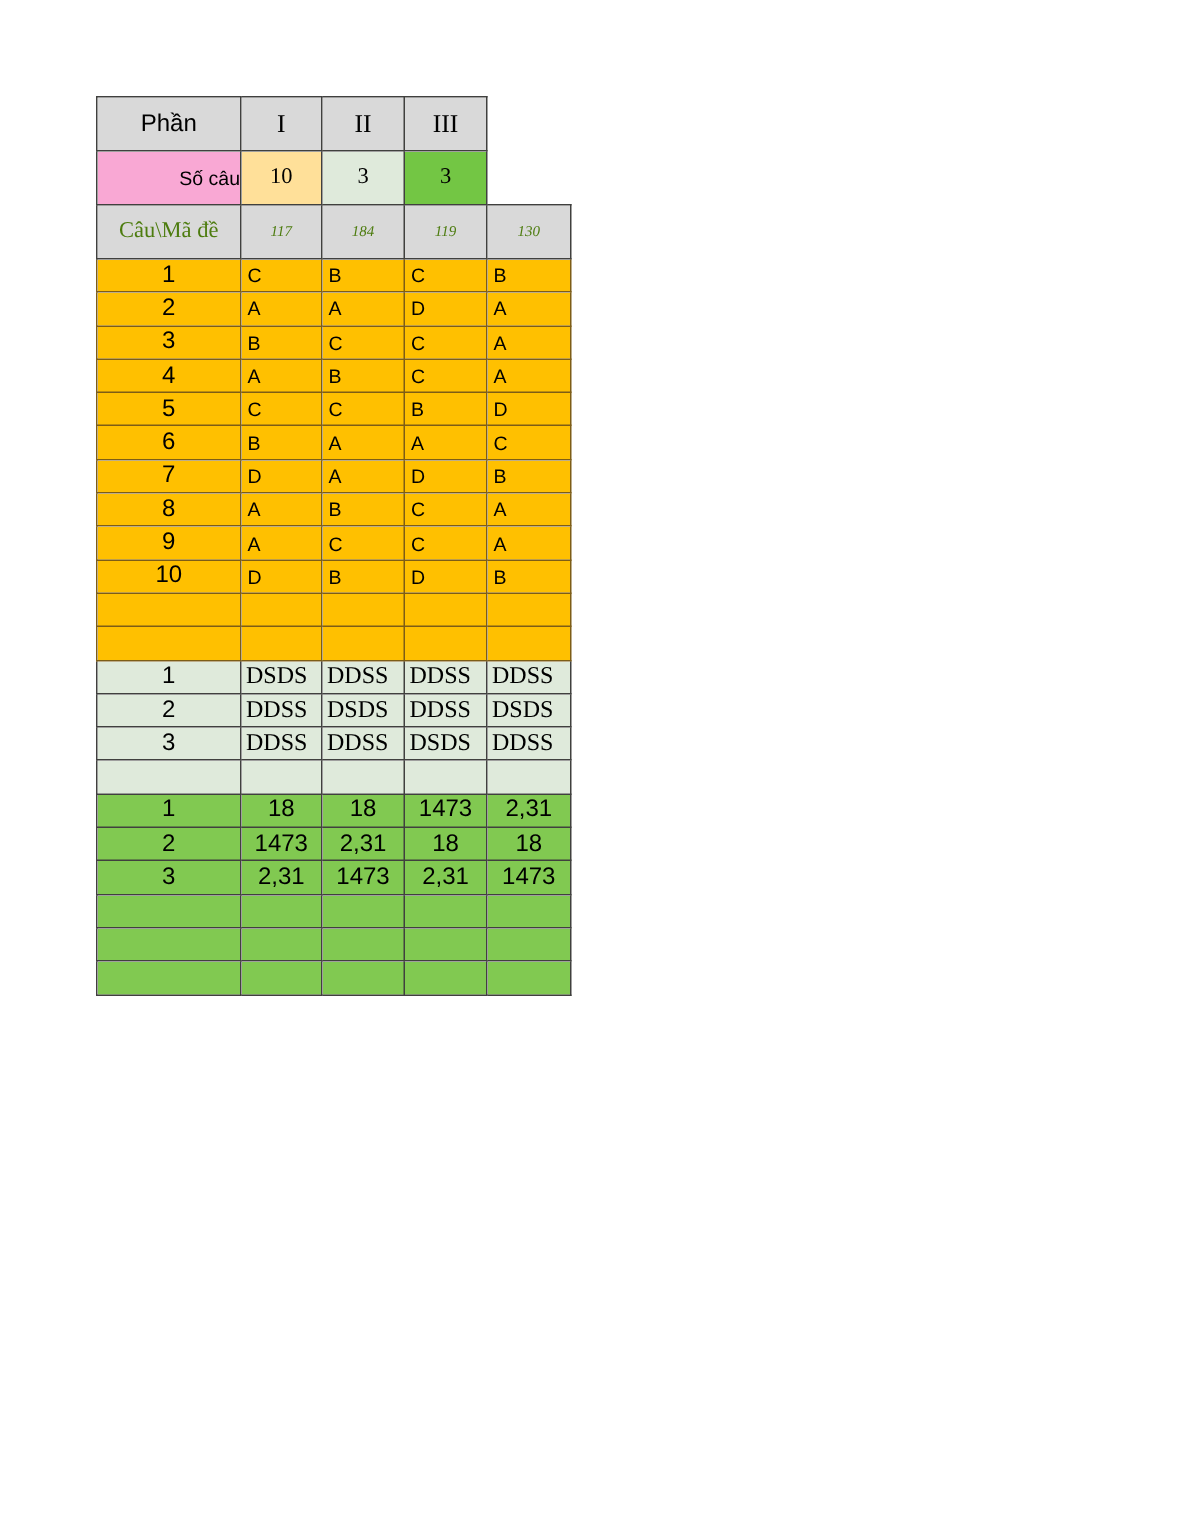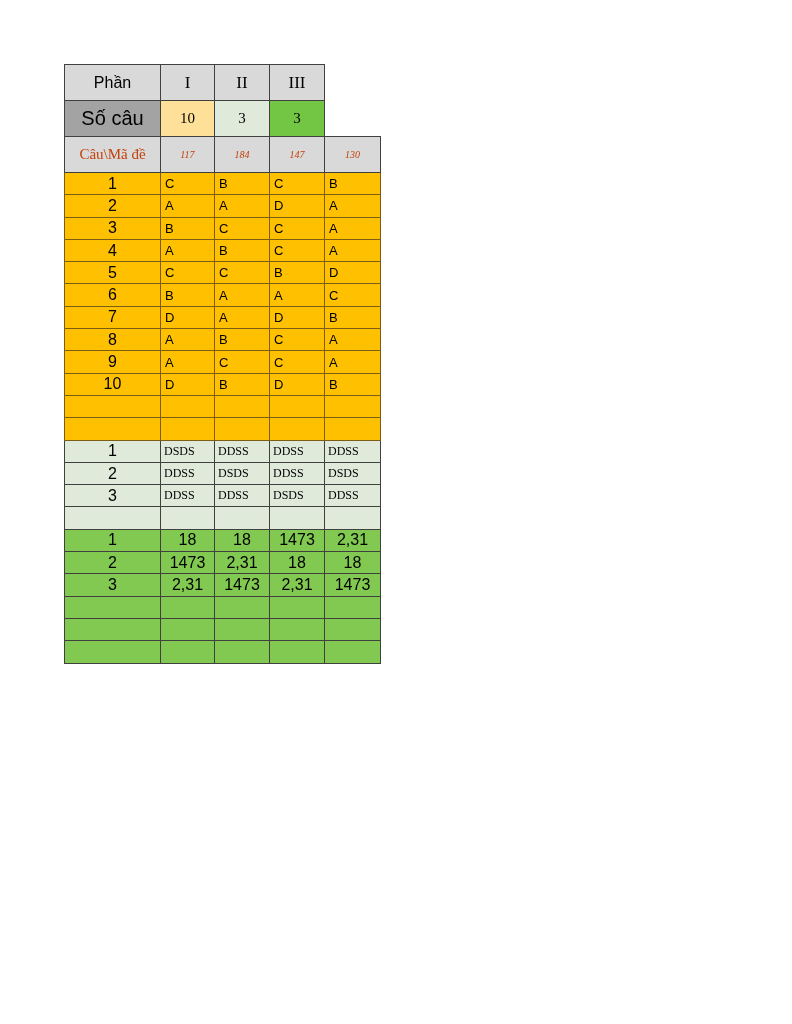--- a/index.html
+++ b/index.html
@@ -64,41 +64,41 @@
   tr.r-head td.rn {
     background: #d9d9d9;
     text-align: center;
     font-family: "Liberation Serif", serif;
     font-size: 17px;
     color: #000;
   }
 
   
   tr.r-count td.lbl {
-    background: #a3a3a3;
-    text-align: center;
-    font-family: "Liberation Sans", sans-serif;
-    font-size: 20px;
+    background: #f9a8d4;
+    text-align: right;
+    font-family: "Liberation Sans", sans-serif;
+    font-size: 13px;
     color: #000;
   }
   tr.r-count td.v {
     text-align: center;
     font-family: "Liberation Serif", serif;
     font-size: 15px;
     color: #000;
   }
   tr.r-count td.v1 { background: #ffe099; }
   tr.r-count td.v2 { background: #dfeadb; }
   tr.r-count td.v3 { background: #73c644; }
 
   
   tr.r-code td {
     background: #d9d9d9;
     font-family: "Liberation Serif", serif;
-    color: #c2410c;
+    color: #4d7c0f;
   }
   tr.r-code td.lbl {
     text-align: center;
     font-size: 15px;
   }
   tr.r-code td.code {
     text-align: center;
     font-style: italic;
     font-size: 10px;
   }
@@ -130,21 +130,21 @@
   }
   tr.sec-b td.num {
     text-align: center;
     font-family: "Liberation Sans", sans-serif;
     font-size: 16px;
   }
   tr.sec-b td.ans {
     text-align: left;
     padding-left: 3px;
     font-family: "Liberation Serif", serif;
-    font-size: 12px;
+    font-size: 16px;
   }
 
   tr.sec-c td {
     height: 22.3px;
     background: #81c951;
     border: 1px solid #40403e;
     color: #000;
   }
   tr.sec-c td.num {
     text-align: center;
@@ -184,21 +184,21 @@
         <td class="v v1">10</td>
         <td class="v v2">3</td>
         <td class="v v3">3</td>
         <td class="blank-cell"></td>
       </tr>
 
       <tr class="r-code">
         <td class="lbl">Câu\Mã đề</td>
         <td class="code">117</td>
         <td class="code">184</td>
-        <td class="code">147</td>
+        <td class="code">119</td>
         <td class="code">130</td>
       </tr>
 
       <tr class="sec-a">
         <td class="num">1</td>
         <td class="ans">C</td>
         <td class="ans">B</td>
         <td class="ans">C</td>
         <td class="ans">B</td>
       </tr>

